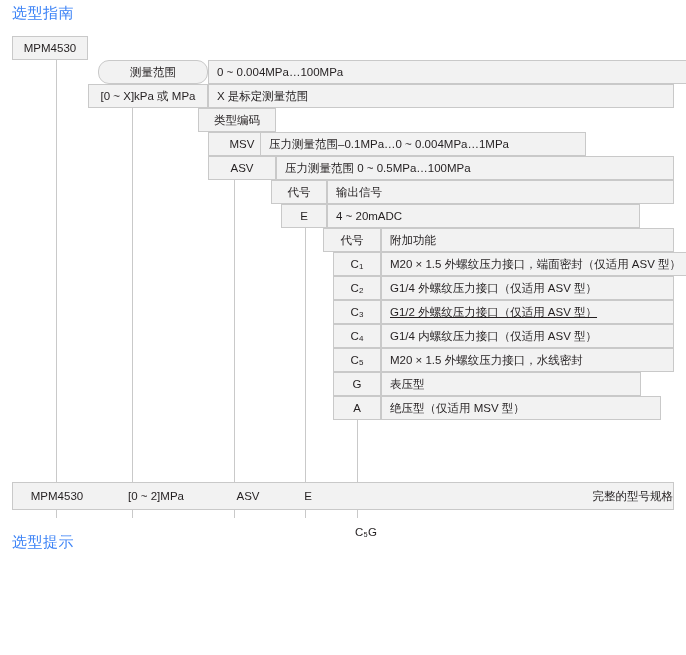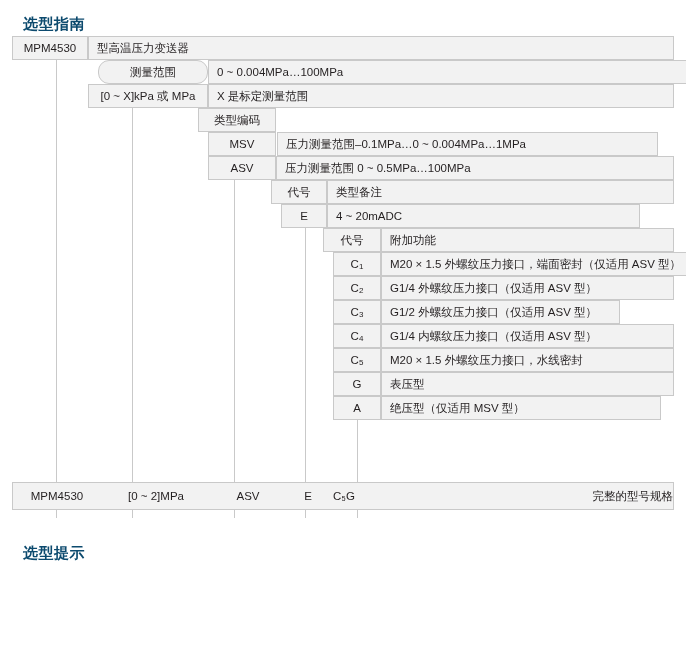--- a/index.html
+++ b/index.html
@@ -15,23 +15,23 @@
     position: relative;
     overflow: hidden;
   }
   .page {
     position: relative;
     width: 686px;
     height: 655px;
   }
   h2.section-title {
     font-size: 15px;
-    font-weight: bold;
-    margin: 11px;
-    color: #0c4a6e;
+    font-weight: normal;
+    margin: 0;
+    color: #3b82f6;
     letter-spacing: 0.5px;
   }
   #title-guide {
     position: absolute;
     left: 12px;
     top: 4px;
   }
   #title-tips {
     position: absolute;
     left: 12px;
@@ -123,23 +123,20 @@
 
     <div class="vline" style="left:44px; top:24px; height:458px;"></div>
     <div class="vline" style="left:222px; top:108px; height:374px;"></div>
     <div class="vline" style="left:293px; top:180px; height:302px;"></div>
     <div class="vline" style="left:345px; top:228px; height:254px;"></div>
     <div class="vline" style="left:120px; top:48px; height:434px;"></div>
 
     <div class="cell center" style="left:0px; top:0px; width:76px; height:24px;">
       <span>MPM4530</span>
     </div>
-    <div class="cell left" style="left:76px; top:0px; width:586px; height:24px;">
-      <span>型高温压力变送器</span>
-    </div>
 
     <div class="cell center" style="left:86px; top:24px; width:110px; height:24px;border-radius:11px;">
       <span>测量范围</span>
     </div>
     <div class="cell left" style="left:196px; top:24px; width:555px; height:24px;">
       <span>0 ~ 0.004MPa…100MPa</span>
     </div>
 
     <div class="cell center" style="left:76px; top:48px; width:120px; height:24px;">
       <span>[0 ~ X]kPa 或 MPa</span>
@@ -148,36 +145,36 @@
       <span>X 是标定测量范围</span>
     </div>
 
     <div class="cell center" style="left:186px; top:72px; width:78px; height:24px;">
       <span>类型编码</span>
     </div>
 
     <div class="cell center" style="left:196px; top:96px; width:68px; height:24px;">
       <span>MSV</span>
     </div>
-    <div class="cell left" style="left:265px; top:96px; width:381px; height:24px;">
+    <div class="cell left" style="left:248px; top:96px; width:326px; height:24px;">
       <span>压力测量范围–0.1MPa…0 ~ 0.004MPa…1MPa</span>
     </div>
 
     <div class="cell center" style="left:196px; top:120px; width:68px; height:24px;">
       <span>ASV</span>
     </div>
     <div class="cell left" style="left:264px; top:120px; width:398px; height:24px;">
       <span>压力测量范围 0 ~ 0.5MPa…100MPa</span>
     </div>
 
     <div class="cell center" style="left:259px; top:144px; width:56px; height:24px;">
       <span>代号</span>
     </div>
     <div class="cell left" style="left:315px; top:144px; width:347px; height:24px;">
-      <span>类型备注</span>
+      <span>输出信号</span>
     </div>
 
     <div class="cell center" style="left:269px; top:168px; width:46px; height:24px;">
       <span>E</span>
     </div>
     <div class="cell left" style="left:315px; top:168px; width:313px; height:24px;">
       <span>4 ~ 20mADC</span>
     </div>
 
     <div class="cell center" style="left:311px; top:192px; width:58px; height:24px;">
@@ -200,21 +197,21 @@
         <span class="sub">2</span>
     </div>
     <div class="cell left" style="left:369px; top:240px; width:293px; height:24px;">
       <span>G1/4 外螺纹压力接口（仅适用 ASV 型）</span>
     </div>
 
     <div class="cell center" style="left:321px; top:264px; width:48px; height:24px;">
       <span>C</span>
         <span class="sub">3</span>
     </div>
-    <div class="cell left" style="left:369px; top:264px; width:239px; height:24px;">
+    <div class="cell left" style="left:369px; top:264px; width:293px; height:24px;text-decoration:underline;">
       <span>G1/2 外螺纹压力接口（仅适用 ASV 型）</span>
     </div>
 
     <div class="cell center" style="left:321px; top:288px; width:48px; height:24px;">
       <span>C</span>
         <span class="sub">4</span>
     </div>
     <div class="cell left" style="left:369px; top:288px; width:293px; height:24px;">
       <span>G1/4 内螺纹压力接口（仅适用 ASV 型）</span>
     </div>
@@ -223,38 +220,38 @@
       <span>C</span>
         <span class="sub">5</span>
     </div>
     <div class="cell left" style="left:369px; top:312px; width:293px; height:24px;">
       <span>M20 × 1.5 外螺纹压力接口，水线密封</span>
     </div>
 
     <div class="cell center" style="left:321px; top:336px; width:48px; height:24px;">
       <span>G</span>
     </div>
-    <div class="cell left" style="left:369px; top:336px; width:293px; height:24px;">
+    <div class="cell left" style="left:369px; top:336px; width:260px; height:24px;">
       <span>表压型</span>
     </div>
 
     <div class="cell center" style="left:321px; top:360px; width:48px; height:24px;">
       <span>A</span>
     </div>
     <div class="cell left" style="left:369px; top:360px; width:280px; height:24px;">
       <span>绝压型（仅适用 MSV 型）</span>
     </div>
 
   </div>
 
   <div class="summary">
     <div class="seg" style="left:0px; width:88px;">MPM4530</div>
     <div class="seg" style="left:88px; width:110px;">[0 ~ 2]MPa</div>
     <div class="seg" style="left:198px; width:74px;">ASV</div>
     <div class="seg" style="left:272px; width:46px;">E</div>
-    <div class="seg" style="left:302px; width:58px;">C₅G</div>
+    <div class="seg" style="left:324px; width:58px;margin-top:36px;">C₅G</div>
     <div class="seg right" style="left:440px; width:220px;">完整的型号规格</div>
   </div>
 
   <h2 class="section-title" id="title-tips">选型提示</h2>
 
 
 </div>
 
 </body></html>

